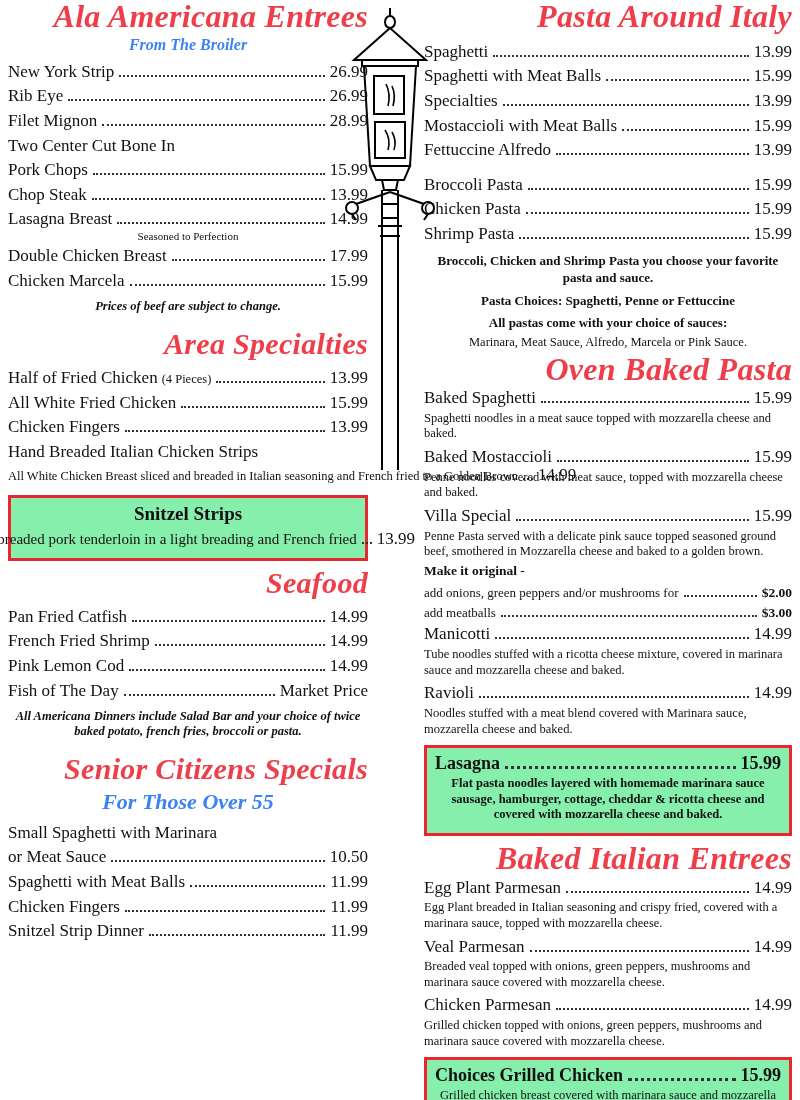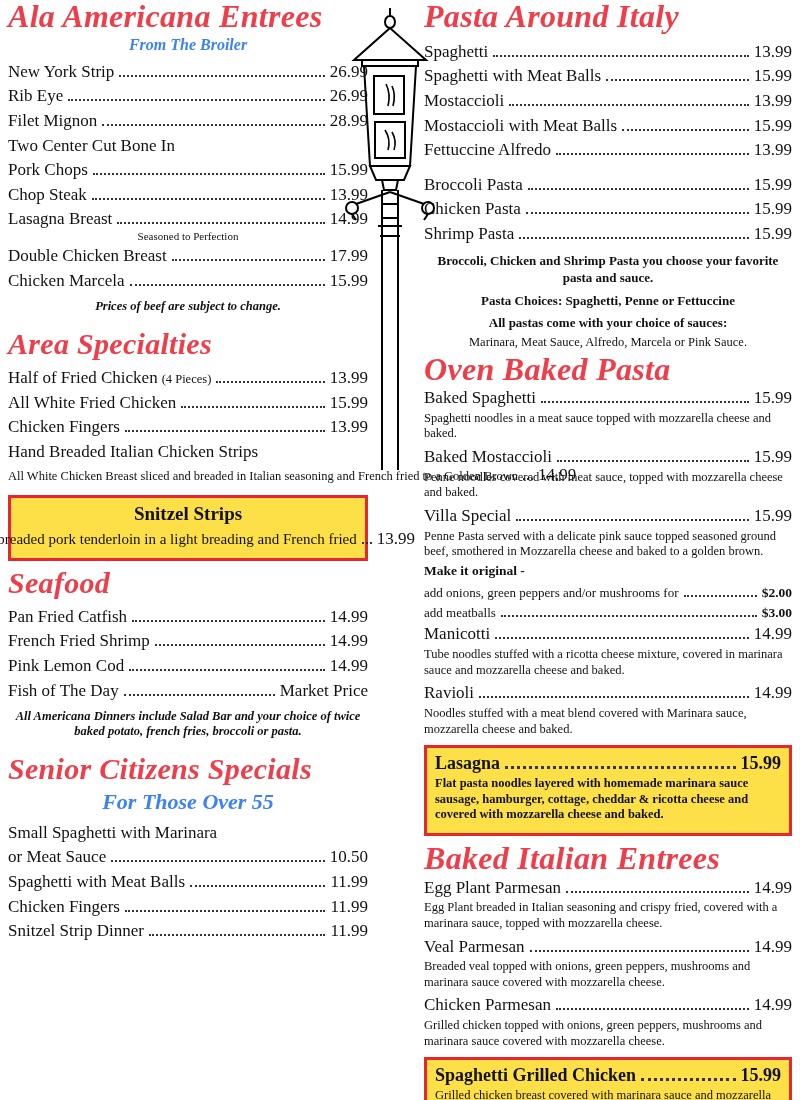--- a/index.html
+++ b/index.html
@@ -33,21 +33,21 @@
     width: 368px;
   }
 
   
   .section-title {
     color: #ef3e4a;
     font-family: "Liberation Serif", serif;
     font-style: italic;
     font-weight: bold;
     font-size: 30px;
-    text-align: left;
+    text-align: right;
     margin: 0;
     line-height: 1.05;
     letter-spacing: 0.3px;
   }
   .section-title.big {
     font-size: 32px;
   }
   .section-sub {
     color: #3b82f6;
     font-style: italic;
@@ -119,37 +119,38 @@
   .caption-under {
     font-size: 11px;
     text-align: center;
     font-weight: normal;
     margin: -2px 0 2px 0;
   }
 
   
   .hl-box {
     border: 3px solid #e8262f;
-    background: #fde047;
+    background: #86efac;
     padding: 5px 8px 7px 8px;
     margin: 8px 0 6px 0;
     box-sizing: border-box;
   }
   .hl-title {
     text-align: center;
     font-weight: bold;
     font-size: 19px;
     margin-bottom: 2px;
   }
   .hl-box .row {
     font-size: 16px;
     justify-content: center;
   }
   .hl-box .desc {
     font-size: 12.5px;
+    text-align: center;
   }
   .hl-row {
     display: flex;
     align-items: baseline;
     font-weight: bold;
     font-size: 18px;
   }
   .hl-row .dots {
     flex: 1 1 auto;
     border-bottom: 3px dotted #333;
@@ -374,21 +375,21 @@
         <span class="nm">Spaghetti</span>
         <span class="dots"></span>
         <span class="pr">13.99</span>
       </div>
       <div class="row">
         <span class="nm">Spaghetti with Meat Balls</span>
         <span class="dots"></span>
         <span class="pr">15.99</span>
       </div>
       <div class="row">
-        <span class="nm">Mostaccioli</span>
+        <span class="nm">Specialties</span>
         <span class="dots"></span>
         <span class="pr">13.99</span>
       </div>
       <div class="row">
         <span class="nm">Mostaccioli with Meat Balls</span>
         <span class="dots"></span>
         <span class="pr">15.99</span>
       </div>
       <div class="row">
         <span class="nm">Fettuccine Alfredo</span>
@@ -499,21 +500,21 @@
 
       <div class="row">
         <span class="nm">Chicken Parmesan</span>
         <span class="dots"></span>
         <span class="pr">14.99</span>
       </div>
       <div class="desc">Grilled chicken topped with onions, green peppers, mushrooms and marinara sauce covered with mozzarella cheese.</div>
 
       <div class="hl-box">
         <div class="hl-row">
-          <span>Spaghetti Grilled Chicken</span>
+          <span>Choices Grilled Chicken</span>
           <span class="dots"></span>
           <span>15.99</span>
         </div>
         <div class="desc" style="margin-top:2px">Grilled chicken breast covered with marinara sauce and mozzarella cheese.</div>
       </div>
 
     </div>
 
   </div>
 </div>

